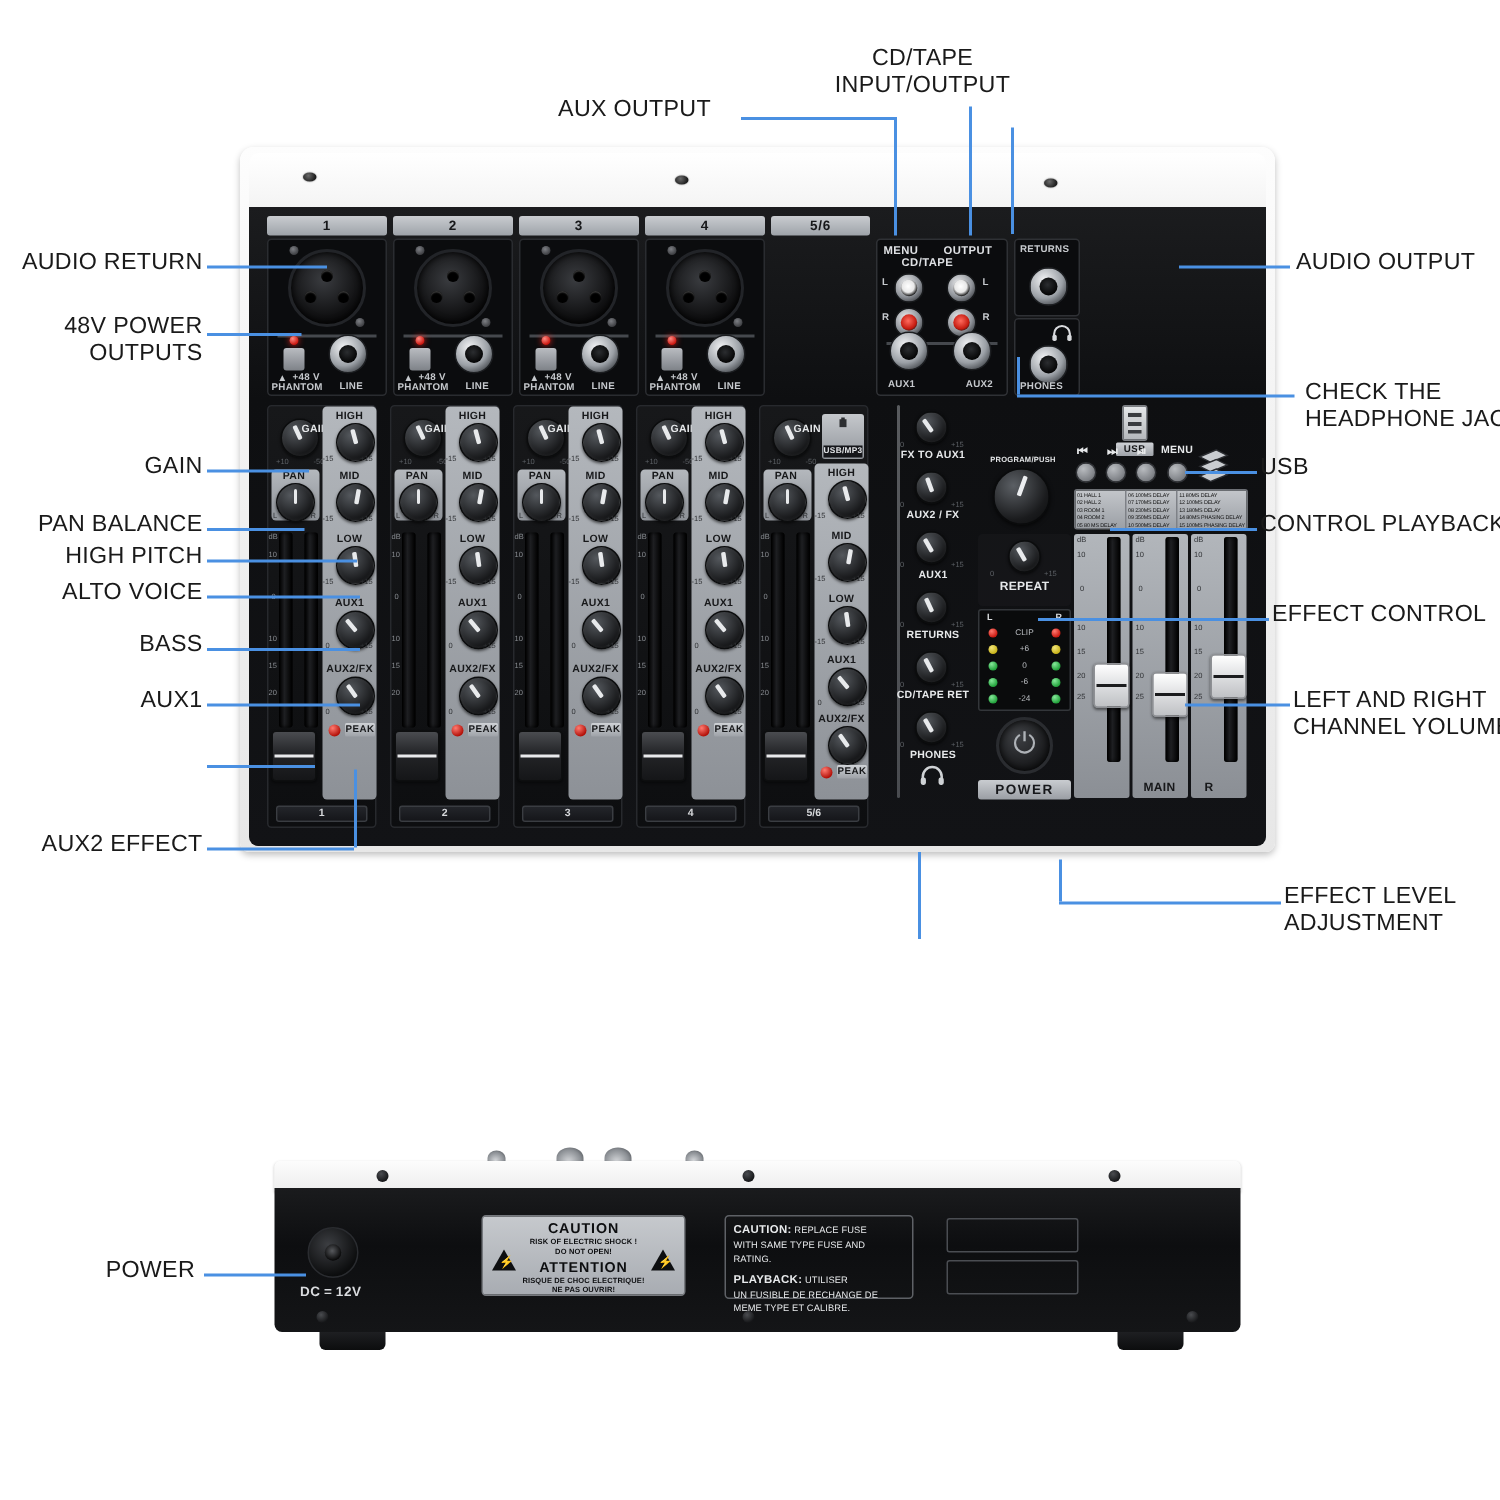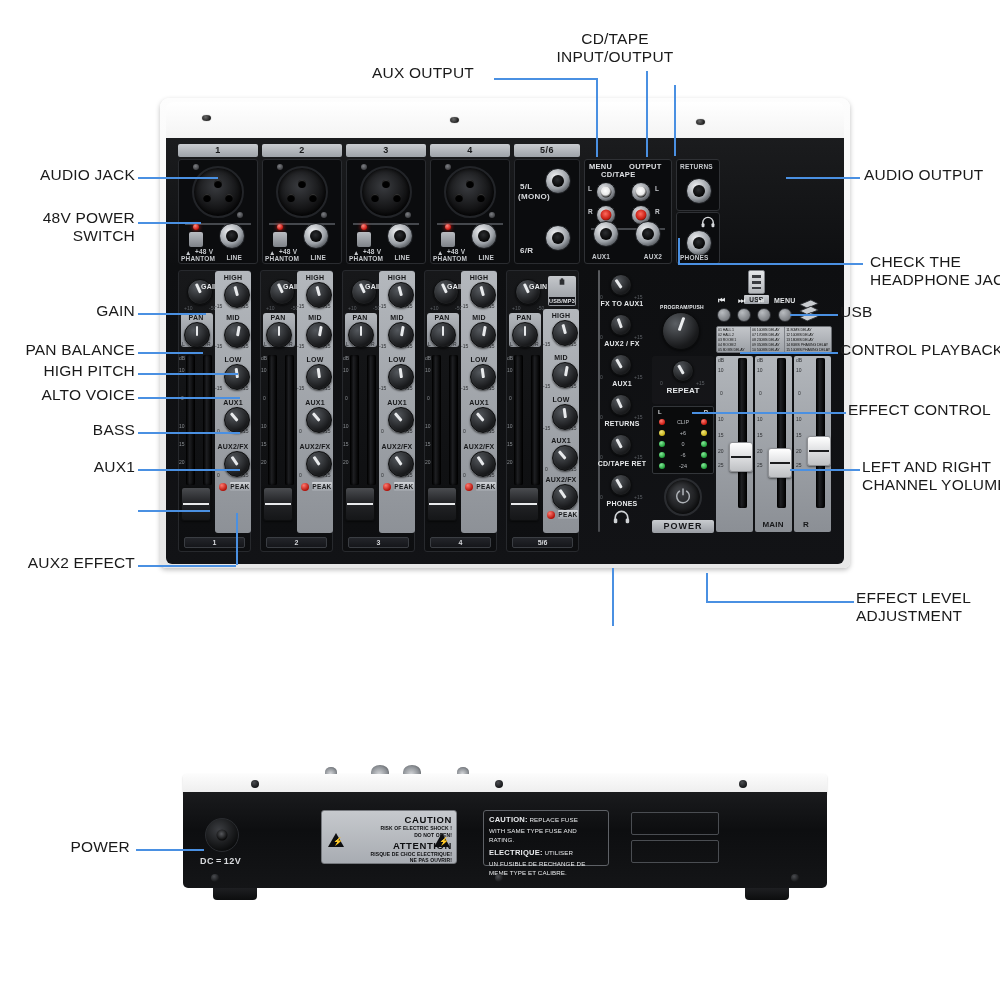--- a/index.html
+++ b/index.html
@@ -420,27 +420,20 @@
           <div class="phantom-led"></div>
           <div class="phantom"></div>
           <div class="micro" style="left:6px;bottom:7px;">▲</div>
           <div class="micro" style="left:16px;bottom:8px;">+48 V</div>
           <div class="micro" style="left:2px;bottom:1px;">PHANTOM</div>
           <div class="jack" style="right:12px;bottom:14px;"></div>
           <div class="micro" style="right:15px;bottom:2px;">LINE</div>
         </div>
 
         <div class="chan-head" style="left:336px;width:66px;">5/6</div>
-        <div class="chan-box" style="left:336px;width:66px;">
-          <div class="jack" style="right:8px;top:8px;"></div>
-          <div class="micro2" style="left:5px;top:22px;">5/L</div>
-          <div class="micro2" style="left:3px;top:32px;">(MONO)</div>
-          <div class="jack" style="right:8px;bottom:12px;"></div>
-          <div class="micro2" style="left:5px;bottom:8px;">6/R</div>
-        </div>
 
         <div class="grp" style="left:406px;top:15px;width:88px;height:105px;">
           <div class="grp-head">
             <span style="position:absolute;left:2px;top:0;">MENU</span>
             <span style="position:absolute;left:42px;top:0;">OUTPUT</span>
             <span style="position:absolute;left:14px;top:8px;">CD/TAPE</span>
           </div>
           <div class="micro" style="left:3px;top:25px;">L</div>
           <div class="rca" style="left:11px;top:22px;"></div>
           <div class="rca" style="left:46px;top:22px;"></div>
@@ -961,39 +954,39 @@
     <div class="rear-jack-top small" style="left:282px;top:7px;"></div>
     <div class="rear-white"></div>
     <div class="rear-screw" style="left:76px;top:20px;"></div>
     <div class="rear-screw" style="left:320px;top:20px;"></div>
     <div class="rear-screw" style="left:564px;top:20px;"></div>
 
     <div class="rear-black">
       <div class="dcjack" style="left:22px;top:26px;"></div>
       <div class="dc-label" style="left:17px;top:64px;">DC = 12V</div>
 
-      <div class="caution-plate" style="left:138px;top:18px;width:136px;height:54px;text-align:right;">
+      <div class="caution-plate" style="left:138px;top:18px;width:136px;height:54px;">
         <div class="ttl">CAUTION</div>
         <div class="sub">RISK OF ELECTRIC SHOCK !</div>
         <div class="sub">DO NOT OPEN!</div>
         <div class="ttl" style="margin-top:1px;">ATTENTION</div>
         <div class="sub">RISQUE DE CHOC ELECTRIQUE!</div>
         <div class="sub">NE PAS OUVRIR!</div>
         <div class="tri" style="left:6px;top:22px;">
             <span class="bolt">⚡</span>
           </div>
         <div class="tri" style="right:6px;top:22px;">
             <span class="bolt">⚡</span>
           </div>
       </div>
 
       <div class="fuse-plate" style="left:300px;top:18px;width:126px;height:56px;">
         <div class="ln"><span class="bold">CAUTION:</span><span> REPLACE FUSE</span></div>
         <div class="ln">WITH SAME TYPE FUSE AND RATING.</div>
-        <div class="ln" style="margin-top:2px;"><span class="bold">ELECTRIQUE:</span><span> UTILISER</span></div>
+        <div class="ln" style="margin-top:2px;"><span class="bold">PLAYBACK:</span><span> UTILISER</span></div>
         <div class="ln">UN FUSIBLE DE RECHANGE DE</div>
         <div class="ln">MEME TYPE ET CALIBRE.</div>
       </div>
 
       <div class="vent" style="left:448px;top:20px;width:88px;height:23px;"></div>
       <div class="vent" style="left:448px;top:48px;width:88px;height:23px;"></div>
 
       <div class="rear-screw" style="left:28px;bottom:6px;"></div>
       <div class="rear-screw" style="left:312px;bottom:6px;"></div>
       <div class="rear-screw" style="right:28px;bottom:6px;"></div>
@@ -1006,25 +999,25 @@
   <div class="lead h" style="left:494px;top:78px;width:104px;"></div>
   <div class="lead v" style="left:596px;top:78px;height:79px;"></div>
 
   <div class="callout c" style="left:530px;top:30px;width:170px;">CD/TAPE
 INPUT/OUTPUT</div>
   <div class="lead v" style="left:646px;top:71px;height:86px;"></div>
 
   <div class="lead h" style="left:674px;top:85px;width:0px;"></div>
   <div class="lead v" style="left:674px;top:85px;height:71px;"></div>
 
-  <div class="callout l" style="left:10px;top:166px;width:125px;">AUDIO JACK</div>
+  <div class="callout l" style="left:10px;top:166px;width:125px;">AUDIO RETURN</div>
   <div class="lead h" style="left:138px;top:177px;width:80px;"></div>
 
   <div class="callout l" style="left:10px;top:209px;width:125px;">48V POWER
-SWITCH</div>
+OUTPUTS</div>
   <div class="lead h" style="left:138px;top:222px;width:63px;"></div>
 
   <div class="callout l" style="left:10px;top:302px;width:125px;">GAIN</div>
   <div class="lead h" style="left:138px;top:313px;width:68px;"></div>
 
   <div class="callout l" style="left:10px;top:341px;width:125px;">PAN BALANCE</div>
   <div class="lead h" style="left:138px;top:352px;width:65px;"></div>
 
   <div class="callout l" style="left:10px;top:362px;width:125px;">HIGH PITCH</div>
   <div class="lead h" style="left:138px;top:373px;width:100px;"></div>

